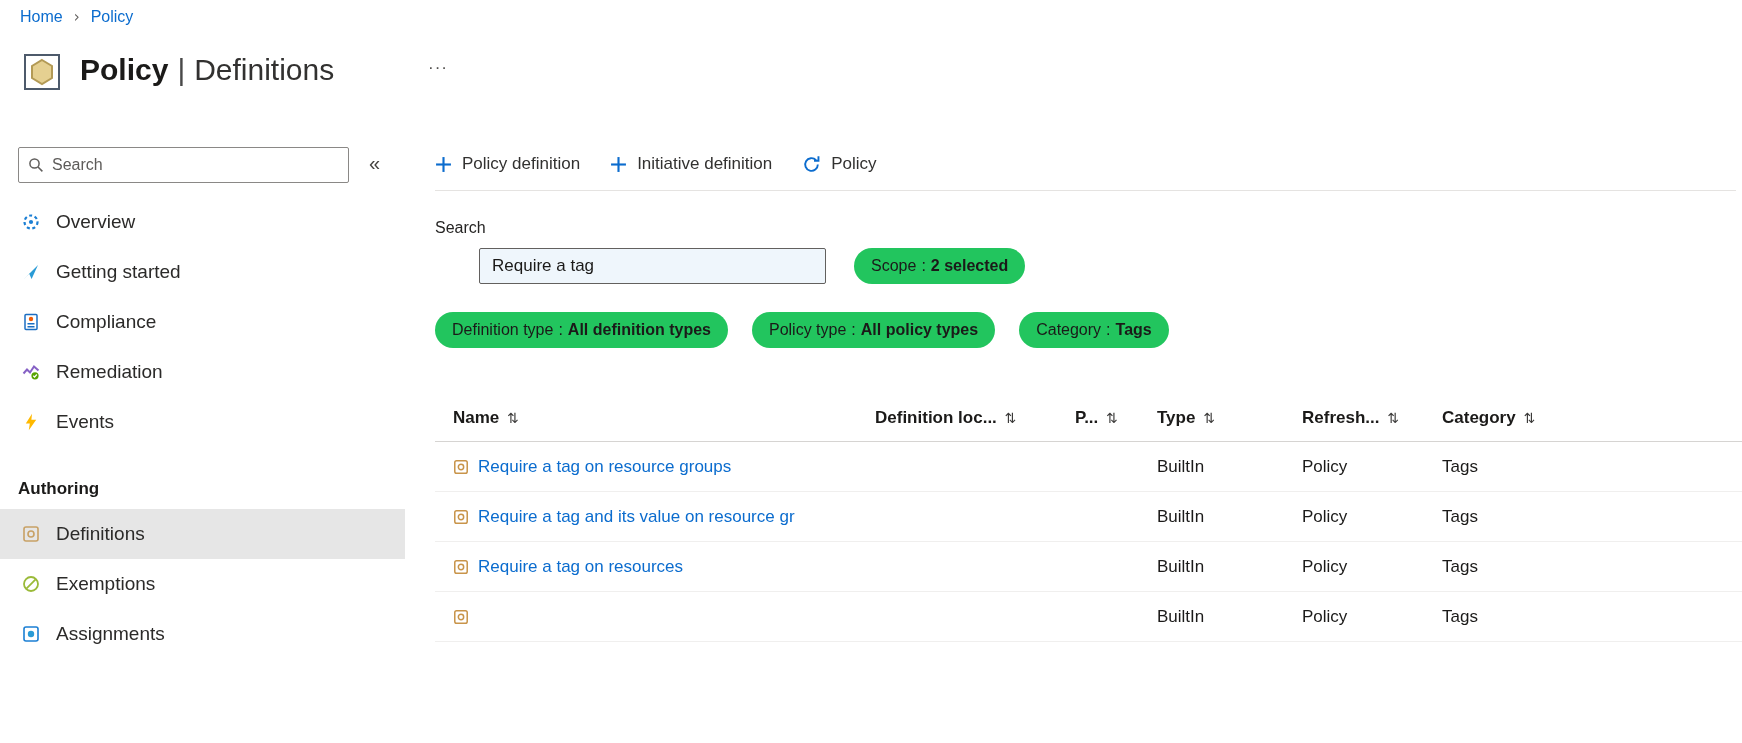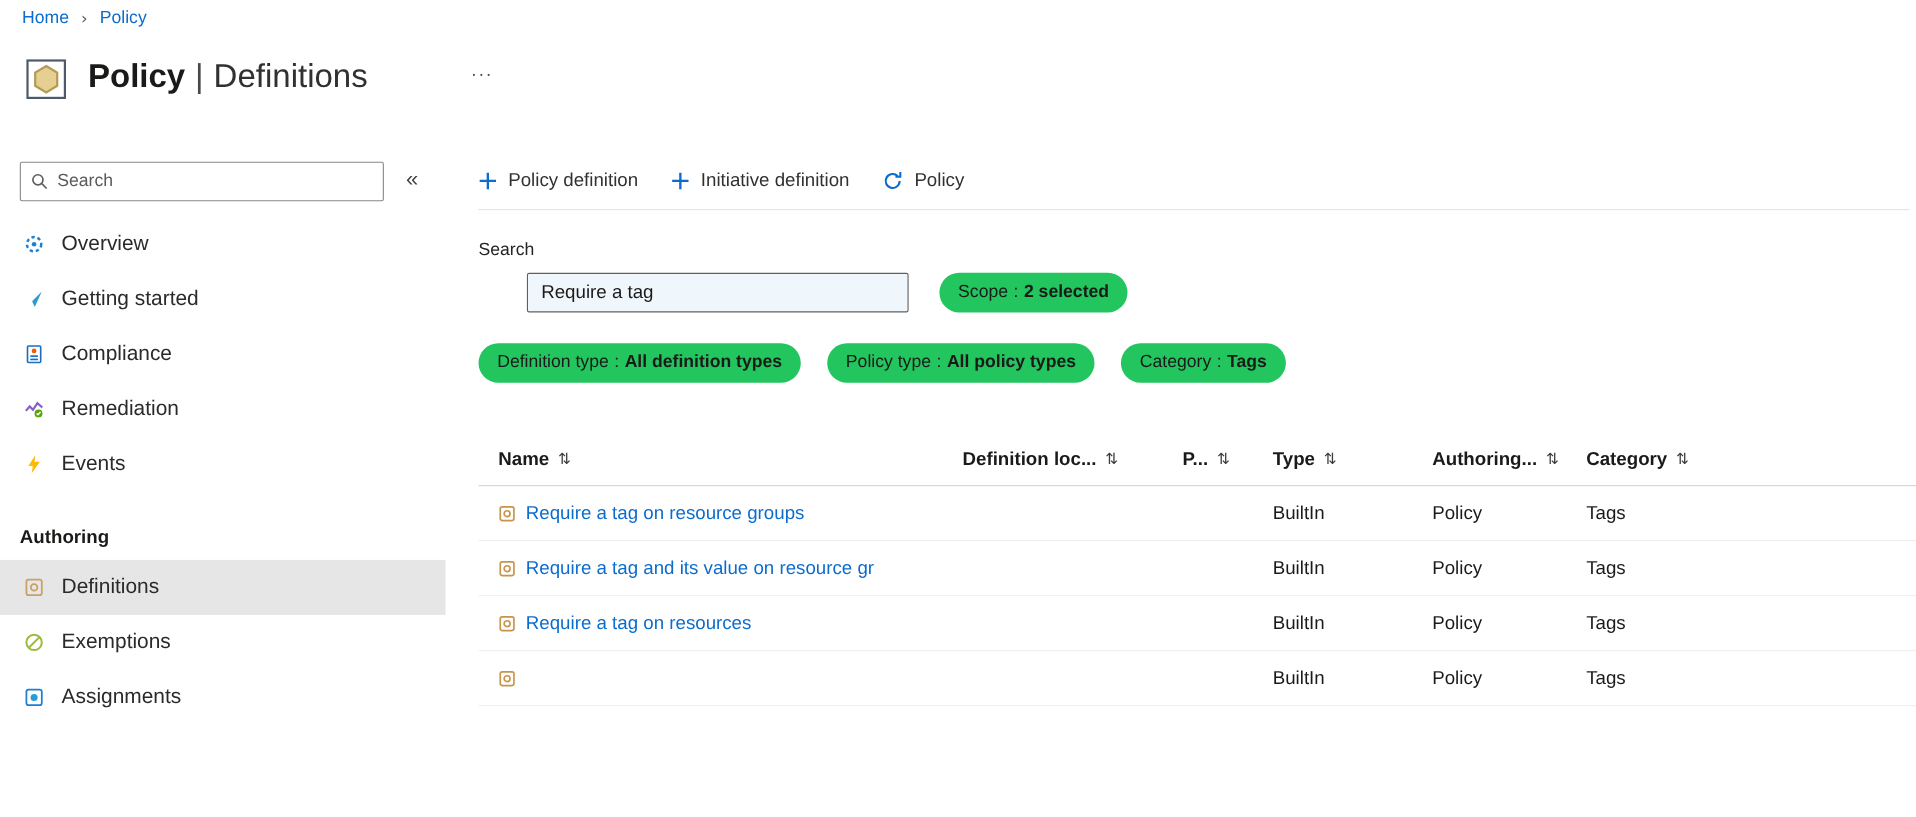--- a/index.html
+++ b/index.html
@@ -250,21 +250,21 @@
         </div>
         <div class="th">
           <span>P...</span>
           <span class="sort">⇅</span>
         </div>
         <div class="th">
           <span>Type</span>
           <span class="sort">⇅</span>
         </div>
         <div class="th">
-          <span>Authoring...</span>
+          <span>Refresh...</span>
           <span class="sort">⇅</span>
         </div>
         <div class="th">
           <span>Category</span>
           <span class="sort">⇅</span>
         </div>
       </div>
 
       <div class="trow">
         <div class="td name-cell">

